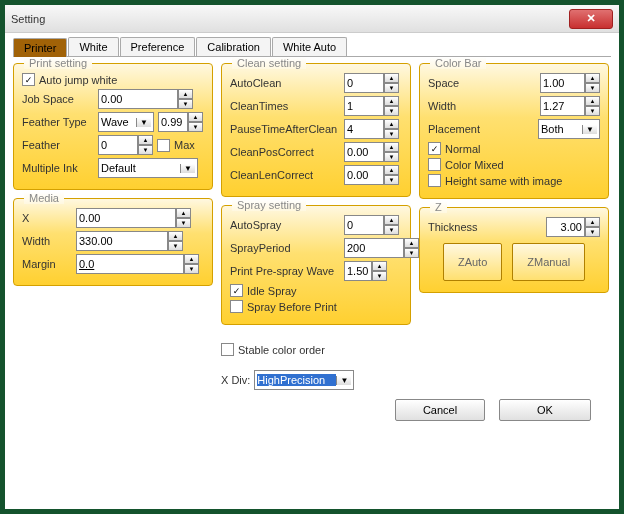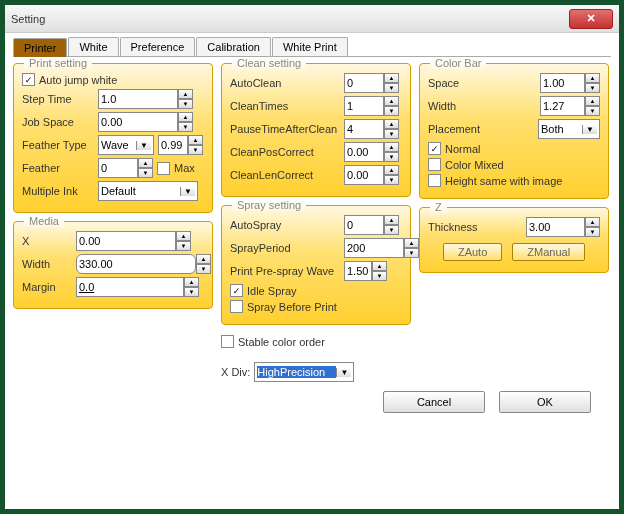--- a/index.html
+++ b/index.html
@@ -25,61 +25,51 @@
 .spin .btns{display:flex;flex-direction:column;width:15px}
 .spin .btns button{flex:1;border:1px solid #888;background:linear-gradient(#fff,#ddd);font-size:6px;line-height:1;padding:0;cursor:pointer}
 .combo{height:20px;border:1px solid #888;background:#fff;display:flex;align-items:center;padding:0 2px;cursor:pointer;position:relative}
 .combo .cv{flex:1}
 .combo .arr{width:15px;text-align:center;background:linear-gradient(#fff,#ddd);border-left:1px solid #888;font-size:8px}
 .combo.sel .cv{background:#3070d0;color:#fff}
 .chk{display:flex;align-items:center;gap:4px}
 .chk .box{width:13px;height:13px;border:1px solid #888;background:#fff;display:flex;align-items:center;justify-content:center;font-size:9px;cursor:pointer}
 .btn{height:22px;padding:0 18px;border:1px solid #888;background:linear-gradient(#fff,#e0e0e0);border-radius:2px;cursor:pointer}
 .buttons{display:flex;justify-content:flex-end;gap:14px;margin-top:6px;padding-right:20px}
-.zbtn{padding:2px 14px;border:1px solid #b08000;background:linear-gradient(#fff8e0,#ffe070);border-radius:2px;cursor:pointer;color:#666}
+.zbtn{padding:12px 14px;border:1px solid #b08000;background:linear-gradient(#fff8e0,#ffe070);border-radius:2px;cursor:pointer;color:#666}
 </style>
 </head>
 <body>
 
 <div class="window">
   <div class="titlebar">
     <span class="title">Setting</span>
     <div class="close-btn">
         <span>✕</span>
       </div>
   </div>
   <div class="client">
     <div class="tabs">
       <div class="tab active">Printer</div>
       <div class="tab">White</div>
       <div class="tab">Preference</div>
       <div class="tab">Calibration</div>
-      <div class="tab">White Print</div>
+      <div class="tab">White Auto</div>
     </div>
 
     <div class="content">
 
       <div class="col col1">
         <div class="group">
           <div class="legend">Print setting</div>
           <div class="row">
             <div class="chk">
                 <div class="box">✓</div>
               </div>
             <span class="lbl">Auto jump white</span>
-          </div>
-          <div class="row">
-            <span class="lbl" style="width:72px">Step Time</span>
-            <div class="spin">
-                <input style="width: 80px;" value="1.0">
-                <div class="btns">
-                  <button>▲</button>
-                  <button>▼</button>
-                </div>
-              </div>
           </div>
           <div class="row">
             <span class="lbl" style="width:72px">Job Space</span>
             <div class="spin">
                 <input style="width: 80px;" value="0.00">
                 <div class="btns">
                   <button>▲</button>
                   <button>▼</button>
                 </div>
               </div>
@@ -129,21 +119,21 @@
                 <input style="width: 100px;" value="0.00">
                 <div class="btns">
                   <button>▲</button>
                   <button>▼</button>
                 </div>
               </div>
           </div>
           <div class="row">
             <span class="lbl" style="width:50px">Width</span>
             <div class="spin">
-                <input style="width: 120px; border-radius: 6px;" value="330.00">
+                <input style="width: 92px;" value="330.00">
                 <div class="btns">
                   <button>▲</button>
                   <button>▼</button>
                 </div>
               </div>
           </div>
           <div class="row">
             <span class="lbl" style="width:50px">Margin</span>
             <div class="spin">
                 <input style="width: 108px; text-decoration: underline;" value="0.0">
@@ -250,21 +240,21 @@
               <span class="lbl">Idle Spray</span>
             </div>
           <div class="row">
               <div class="chk">
                 <div class="box"></div>
               </div>
               <span class="lbl">Spray Before Print</span>
             </div>
         </div>
 
-        <div class="row" style="margin-top:2px">
+        <div class="row" style="margin-top:10px">
             <div class="chk">
               <div class="box"></div>
             </div>
             <span class="lbl">Stable color order</span>
           </div>
         <div class="row">
           <span class="lbl">X Div:</span>
           <div class="combo sel" style="width:100px">
               <span class="cv">HighPrecision</span>
               <span class="arr">▼</span>
@@ -324,33 +314,33 @@
               <span class="lbl">Height same with image</span>
             </div>
         </div>
 
         <div class="group">
           <div class="legend">Z</div>
           <div class="row">
               <span class="lbl" style="width:70px">Thickness</span>
               <div class="spacer"></div>
               <div class="spin">
-                <input style="width: 59px;" value="3.00">
+                <input style="width: 39px; text-align: right;" value="3.00">
                 <div class="btns">
                   <button>▲</button>
                   <button>▼</button>
                 </div>
               </div>
             </div>
           <div class="row" style="justify-content:center;gap:10px;margin-top:6px">
             <button class="zbtn">ZAuto</button>
             <button class="zbtn">ZManual</button>
           </div>
         </div>
       </div>
     </div>
 
     <div class="buttons">
-      <button class="btn" style="width:102px">Cancel</button>
+      <button class="btn" style="width:90px">Cancel</button>
       <button class="btn" style="width:92px">OK</button>
     </div>
   </div>
 </div>
 
 </body></html>

